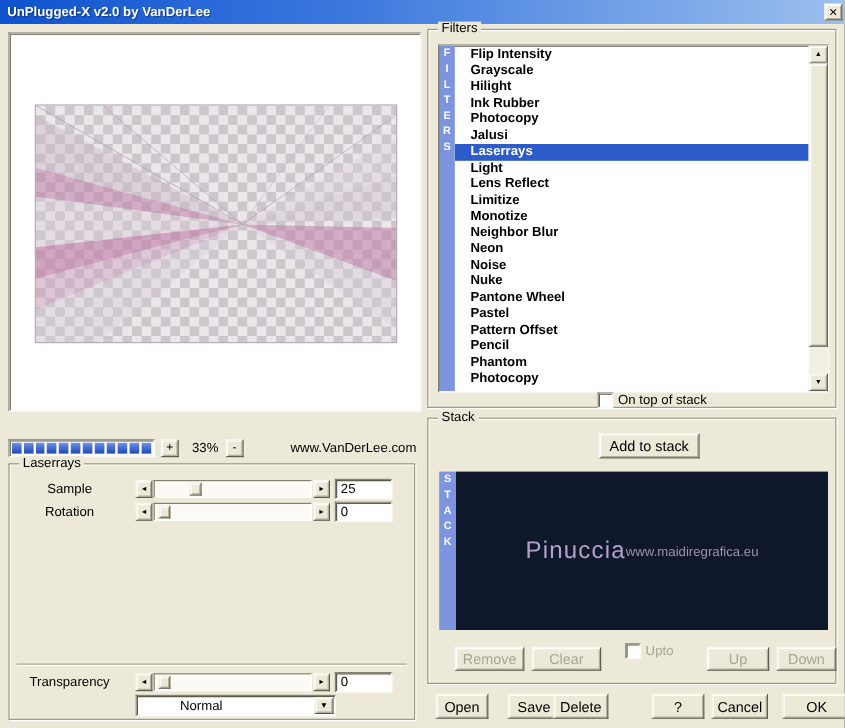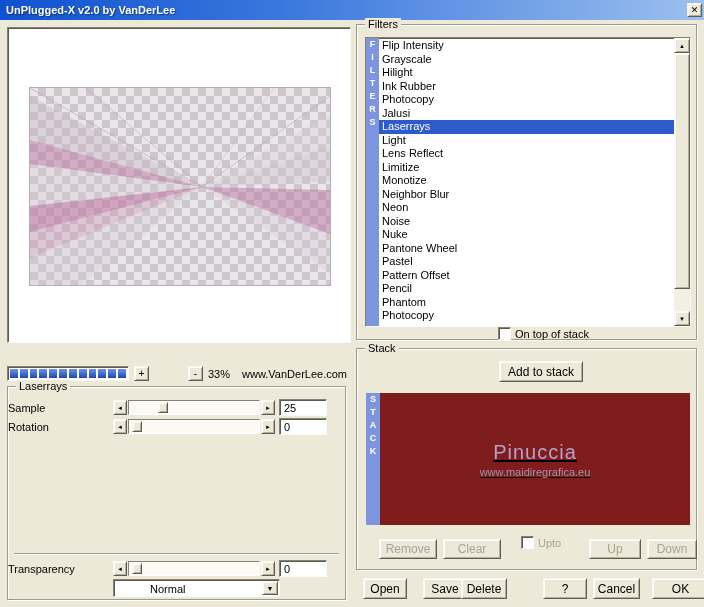--- a/index.html
+++ b/index.html
@@ -53,25 +53,25 @@
     outline:1px solid #b3acb6;
     background: conic-gradient(#cfc9cd 25%, #efecef 0 50%, #cfc9cd 0 75%, #efecef 0);
     background-size:16px 16px;
   }
   .preview-image svg { position:absolute; inset:0; width:100%; height:100%; }
   
   .progressbar { position:absolute; left:7px; top:366px; width:122px; height:15px; background:#fff; }
   .blocks { display:flex; gap:2px; padding:2px; height:100%; }
   .pblock { width:8px; height:9px; background:linear-gradient(180deg,#6d92e9,#1e47b5); }
   .zbtn { position:absolute; top:366px; width:15px; height:15px; font-size:10px; line-height:1; padding:0; }
-  .zoomval { position:absolute; left:153px; top:368px; width:36px; text-align:center;margin-left:48px; }
+  .zoomval { position:absolute; left:153px; top:368px; width:36px; text-align:center; }
   .website { position:absolute; left:225px; top:368px; width:122px; text-align:right; }
   
   .param-row { position:absolute; left:0; width:100%; height:17px; }
-  .param-label { position:absolute; left:0; top:2px; width:100px; text-align:left; }
+  .param-label { position:absolute; left:0; top:2px; width:100px; text-align:center; }
   .arrbtn { position:absolute; top:0; width:14px; height:15px; font-size:6px; line-height:1; padding:0; }
   .arr-l { left:105px; } .arr-r { left:253px; }
   .slider-track {
     position:absolute; left:120px; top:0; width:132px; height:15px;
     background:#fbfaf5; border:1px solid; border-color:#84816f #fff #fff #84816f;
   }
   .slider-thumb { position:absolute; top:1px; width:10px; height:11px; }
   .value-box {
     position:absolute; left:271px; top:-1px; width:48px; height:17px;
     padding:2px 0 0 4px; background:#fff;
@@ -90,35 +90,35 @@
     display:flex; align-items:center; justify-content:center; font-size:7px;
   }
   
   .listbox { position:absolute; left:8px; top:12px; width:326px; height:290px; background:#fff; overflow:hidden; }
   .vstrip {
     background:#7d94de; color:#fff; font-size:9px; font-weight:bold; text-align:center;
   }
   .filters-strip { position:absolute; left:0; top:0; bottom:0; width:13px; }
   .vstrip div { height:13px; line-height:13px; }
   .list-items { position:absolute; left:13px; top:1px; right:16px; bottom:0; overflow:hidden; }
-  .list-item { height:13.5px; line-height:13.5px; padding-left:3px; white-space:nowrap; }
+  .list-item { height:13.5px; line-height:13.5px; padding-left:13px; white-space:nowrap;font-weight:bold; }
   .list-item.selected { background:#2d5bc9; color:#fff; }
   .scrollbar { position:absolute; right:0; top:0; bottom:0; width:16px; background:#f2f0e3; }
   .sb-btn { position:absolute; left:0; width:16px; height:15px; font-size:6px; line-height:1; padding:0; }
   .sb-up { top:0; } .sb-down { bottom:0; }
   .sb-thumb { position:absolute; left:0; top:15px; width:16px; height:82%; }
   .checkrow { position:absolute; display:flex; align-items:center; gap:4px; }
   .checkbox { width:13px; height:13px; background:#fff; display:inline-block; }
   .ontop { left:141px; top:302px; }
   
   .addbtn { position:absolute; left:142px; top:12px; width:84px; height:21px; }
   .stack-strip { position:absolute; left:9px; top:44px; width:14px; height:132px; }
   .stack-content {
     position:absolute; left:23px; top:44px; width:310px; height:132px;
-    background:#7f1d1d; display:flex; flex-direction:column; align-items:center; justify-content:center;text-decoration:underline;
+    background:#0f172a; display:flex; align-items:center; justify-content:center;
   }
   .wm-title { font-size:20px; color:#b2a1c8; letter-spacing:1px; }
   .wm-url { font-size:11px; color:#a091ae; margin-top:2px; }
   .stbtn { position:absolute; top:184px; width:58px; height:20px; }
   .disabled { color:#a9a492;margin-top:6px; }
   .upto { left:164px; top:187px; }
   .disabled-text { color:#a9a492; }
   
   .fbtn { position:absolute; top:578px; height:21px; }
 </style>

